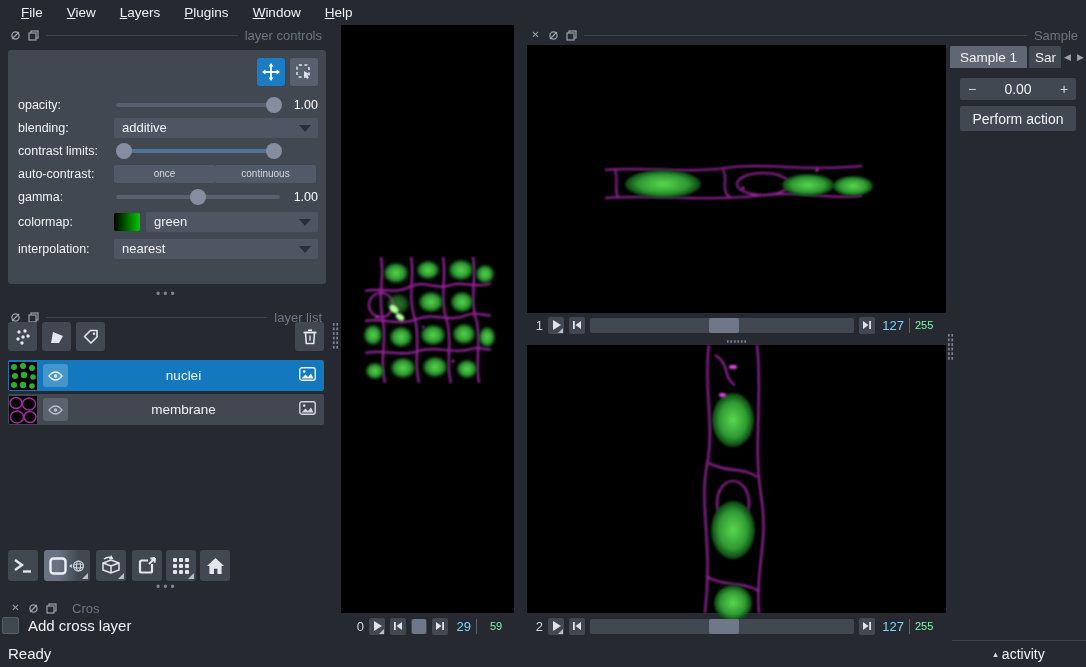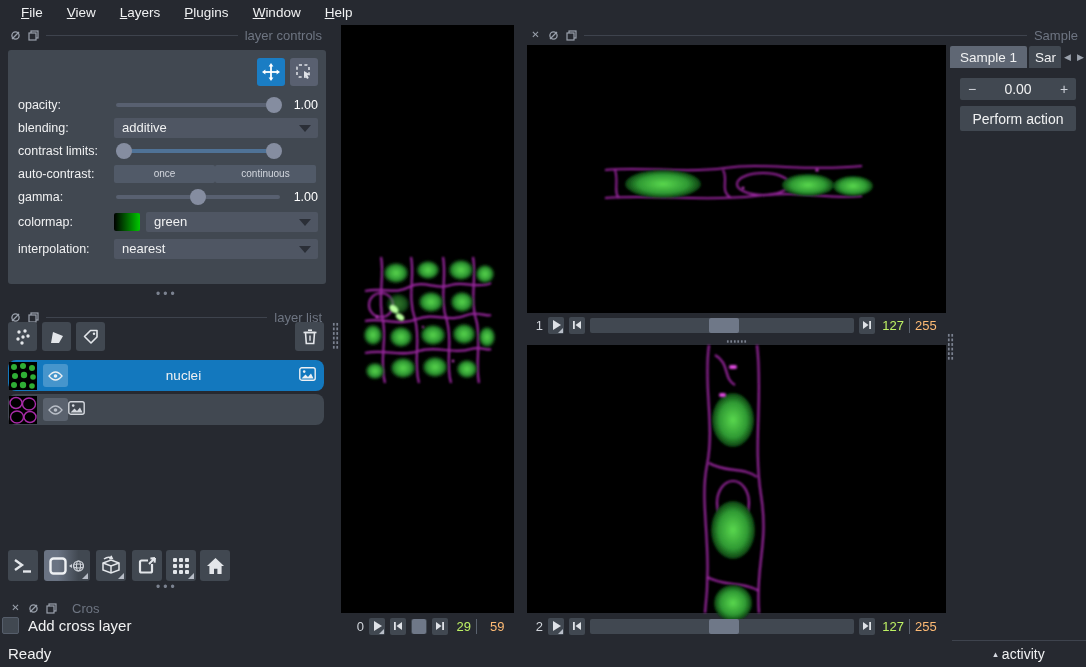--- a/index.html
+++ b/index.html
@@ -39,21 +39,21 @@
   .seg-btn + .seg-btn { margin-left:0; }
   .cmap-swatch { width:26px; height:18px; border-radius:2px; background:linear-gradient(90deg,#000,#00c800); margin-right:6px; flex:none; }
 
   
   .dots-h { position:absolute; color:#7b8290; font-size:12px; letter-spacing:3px; line-height:6px; }
   .dots-h6 { position:absolute; width:21px; height:3px; background-image:radial-gradient(circle,#7b8290 1px,transparent 1.3px); background-size:3.5px 3px; }
   .dots-v { position:absolute; width:7px; height:28px; background-image:radial-gradient(circle,#7b8290 1.1px,transparent 1.3px); background-size:3.5px 4.6px; }
 
   
   .ll-btn { position:absolute; width:29px; height:29px; background:#414851; border:none; border-radius:3px; display:flex; align-items:center; justify-content:center; }
-  .layer-row { position:absolute; left:8px; width:316px; height:31px; border-radius:8px; display:flex; align-items:center; }
+  .layer-row { position:absolute; left:8px; width:316px; height:31px; border-radius:2px; display:flex; align-items:center; }
   .layer-row.selected { background:#1378be; }
   .layer-row.normal { background:#414851; }
   .thumb { width:28px; height:28px; margin-left:1px; flex:none; background:#000; border-radius:1px; }
   .eye-chip { width:25px; height:23px; margin-left:6px; border:none; border-radius:3px; display:flex; align-items:center; justify-content:center; flex:none; }
   .layer-row.selected .eye-chip { background:rgba(255,255,255,.22); }
   .layer-row.normal .eye-chip { background:#5a626e; }
   .layer-name { flex:1; text-align:center; font-size:13.5px; color:#f0f1f2; }
   .type-ic { margin-right:8px; flex:none; }
 
   
@@ -67,22 +67,22 @@
   .canvas { position:absolute; background:#000; }
 
   
   .dims-row { position:absolute; display:flex; align-items:center; gap:5px; height:18px; }
   .dim-axis { font-size:13px; color:#d0d4da; width:12px; text-align:right; flex:none; }
   .dim-btn { position:relative; width:16px; height:17px; background:#414851; border:none; border-radius:2px; color:#dfe2e7; display:flex; align-items:center; justify-content:center; padding:0; flex:none; }
   .dim-btn svg { display:block; }
   .dim-btn .corner { border-bottom-width:5px; border-left-width:5px; right:1px; bottom:1px; }
   .dim-groove { position:relative; flex:1; height:15px; background:#414851; border-radius:2px; }
   .dim-handle { position:absolute; top:0; height:15px; border-radius:2px; background:#6f7888; }
-  .dim-cur { font-size:13px; color:#bef264; min-width:24px; text-align:right; flex:none; }
-  .dim-tot { font-size:13px; color:#fdba74; min-width:24px; text-align:left; flex:none; }
+  .dim-cur { font-size:13px; color:#7dd3fc; min-width:24px; text-align:right; flex:none; }
+  .dim-tot { font-size:11px; color:#86efac; min-width:24px; text-align:left; flex:none; }
   .dim-sep { width:1px; height:15px; background:#5a626e; flex:none; }
 
   
   .tab { position:absolute; top:46px; height:22px; border:none; border-radius:2px 2px 0 0; font-size:13.5px; color:#f0f1f2; overflow:hidden; white-space:nowrap; }
   .tab.sel { background:#5f6774; }
   .tab.unsel { background:#414851; }
   .tab-arrow { position:absolute; top:50px; width:11px; height:14px; background:none; border:none; color:#9aa1ac; font-size:9px; padding:0; }
   .spinbox { position:absolute; left:960px; top:78px; width:116px; height:22px; background:#414851; border-radius:2px; display:flex; align-items:center; }
   .spin-btn { width:24px; background:none; border:none; color:#cfd3da; font-size:14px; }
   .spin-val { flex:1; text-align:center; font-size:14px; color:#f0f1f2; }
@@ -319,20 +319,21 @@
             <ellipse cx="21" cy="21" rx="6" ry="5.5"></ellipse>
           </g>
         </svg>
     </span>
     <button class="eye-chip">
       <svg width="15" height="10" viewBox="0 0 15 10">
           <path d="M1 5q6.5-8 13 0q-6.5 8-13 0z" fill="none" stroke="#b9bec7" stroke-width="1.3"></path>
           <circle cx="7.5" cy="5" r="1.8" fill="#b9bec7"></circle>
         </svg>
     </button>
+    <span class="layer-name">membrane</span>
     <span class="type-ic">
       <svg width="17" height="14" viewBox="0 0 17 14">
           <rect x="0.8" y="0.8" width="15.4" height="12.4" rx="2" fill="none" stroke="#d4d8de" stroke-width="1.4"></rect>
           <circle cx="5.2" cy="4.6" r="1.3" fill="#d4d8de"></circle>
           <path d="M2.5 11.5l4-4 2.5 2.5 3-3.5 2.5 5z" fill="#d4d8de"></path>
         </svg>
     </span>
   </div>
 
   <button class="vb" style="left:8px; top:550px; width:30px;">

